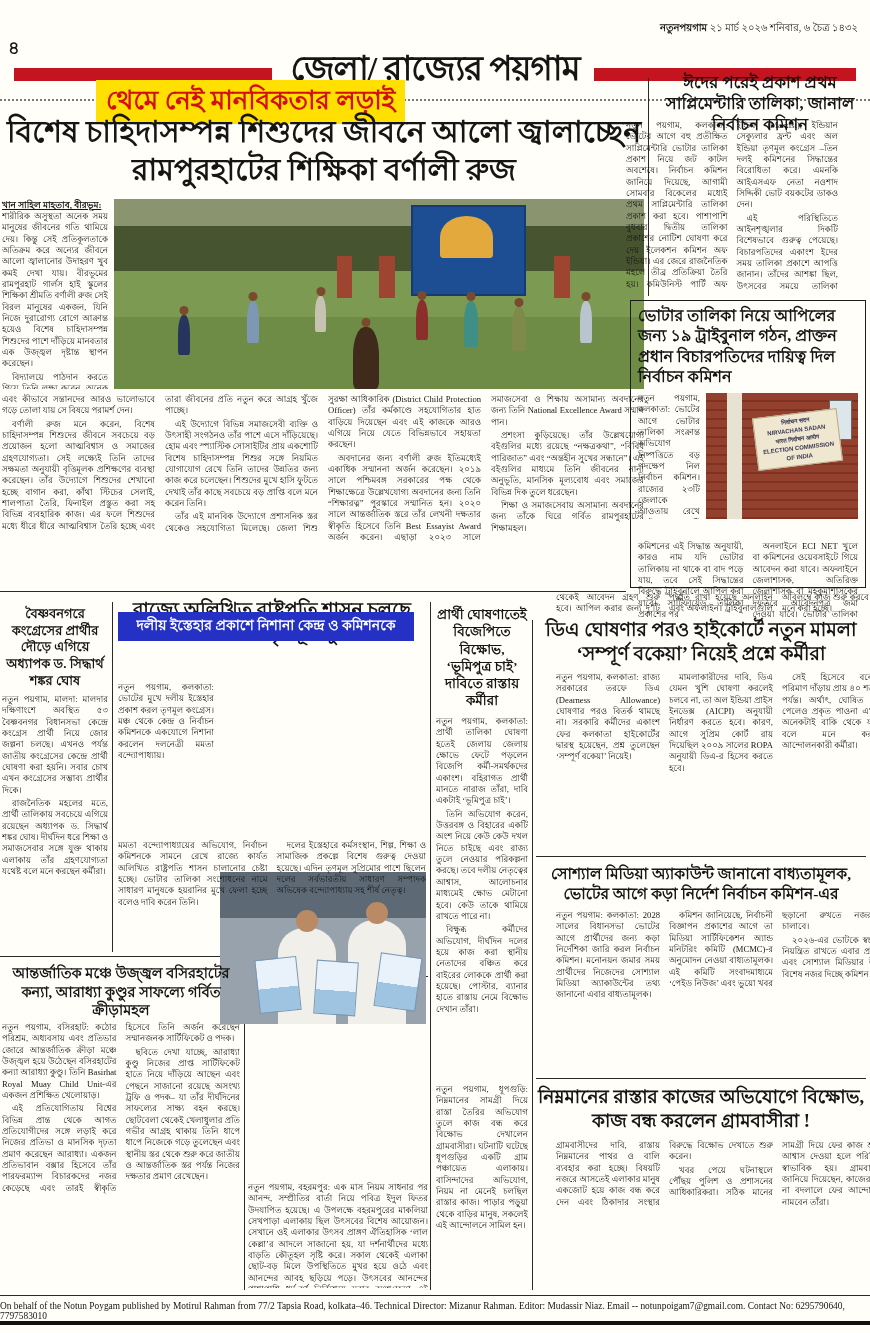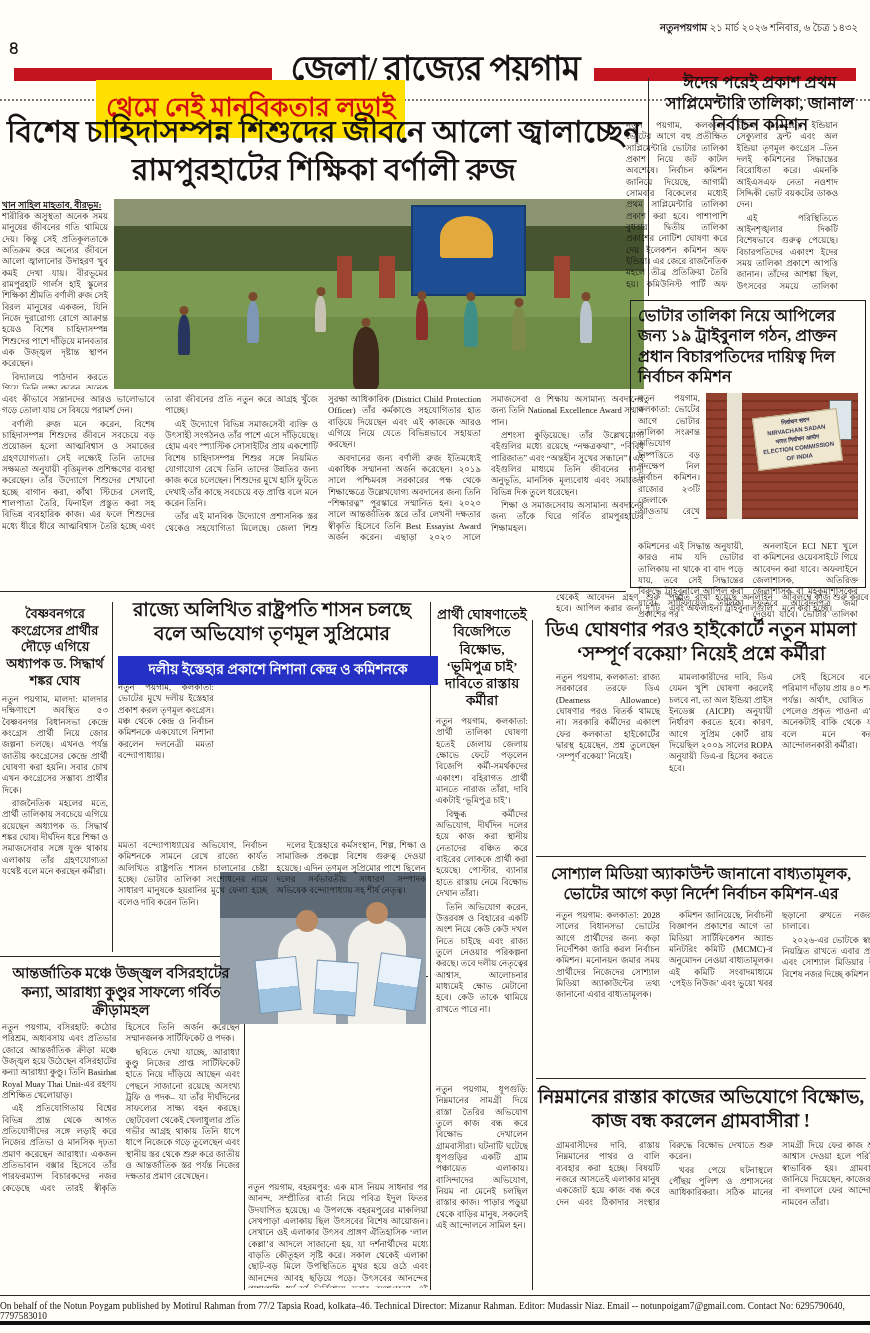--- a/index.html
+++ b/index.html
@@ -33,21 +33,21 @@
                       width:22px;height:22px;border-radius:50%;background:#b98a63;}
   .tmcp .book{position:absolute;width:40px;height:52px;background:linear-gradient(#e9f2fa 0 55%,#9ec4e2 55% 100%);border:1px solid #7899b5;}
   
   .ecip{background:repeating-linear-gradient(#93402f 0 7px,#7e3322 7px 9px);}
   .ecip .pillar{position:absolute;left:14%;top:0;width:10%;height:100%;background:#e8e2d2;}
   .ecip .sign{position:absolute;left:32%;top:16%;width:52%;padding:3px 2px;background:#efe7cf;
               transform:rotate(-7deg);text-align:center;border:1px solid #b9ab88;}
   .ecip .sign div{font-size:6px;font-weight:bold;color:#3a3a58;line-height:1.5;font-family:"Liberation Sans",sans-serif;}
   .ecip .win{position:absolute;right:4%;top:6%;width:14%;height:30%;background:#dde6ea;border:1px solid #666;}
   
-  .kicker{background:#ffe000;color:#d40f12;font-weight:bold;font-size:26px;text-align:center;padding:7px 10px;}
+  .kicker{background:#ffe000;color:#d40f12;font-weight:bold;font-size:26px;text-align:center;padding:0 10px;}
   .bluestrip{background:#2431c4;color:#fff;font-weight:bold;font-size:14px;text-align:center;padding:2px 0 3px;}
   .boxed{border:1.3px solid #1c1c1c;box-sizing:border-box;padding:5px 7px;}
   .byline{font-weight:bold;font-size:9px;}
   .footer-txt{font-size:9.4px;text-align:left;font-family:"Liberation Serif",serif;}
 </style>
 </head>
 <body>
 
 <div id="page">
 
@@ -138,60 +138,60 @@
   <div class="rule-h" style="left:248px;top:976px;width:180px;"></div>
   <div class="rule-v" style="left:244px;top:962px;height:328px;"></div>
 
   <div class="abs hl" style="left:2px;top:606px;width:106px;font-size:13px;">বৈষ্ণবনগরে কংগ্রেসের প্রার্থীর দৌড়ে এগিয়ে অধ্যাপক ড. সিদ্ধার্থ শঙ্কর ঘোষ</div>
   <div class="abs body-txt" style="left:2px;top:694px;width:106px;height:256px;">
     <p class="noind">নতুন পয়গাম, মালদা: মালদার দক্ষিণাংশে অবস্থিত ৫৩ বৈষ্ণবনগর বিধানসভা কেন্দ্রে কংগ্রেস প্রার্থী নিয়ে জোর জল্পনা চলছে। এখনও পর্যন্ত জাতীয় কংগ্রেসের কেন্দ্রে প্রার্থী ঘোষণা করা হয়নি। সবার চোখ এখন কংগ্রেসের সম্ভাব্য প্রার্থীর দিকে।</p>
     <p>রাজনৈতিক মহলের মতে, প্রার্থী তালিকায় সবচেয়ে এগিয়ে রয়েছেন অধ্যাপক ড. সিদ্ধার্থ শঙ্কর ঘোষ। দীর্ঘদিন ধরে শিক্ষা ও সমাজসেবার সঙ্গে যুক্ত থাকায় এলাকায় তাঁর গ্রহণযোগ্যতা যথেষ্ট বলে মনে করছেন কর্মীরা।</p>
   </div>
 
   <div class="abs hl" style="left:118px;top:598px;width:308px;font-size:19px;">রাজ্যে অলিখিত রাষ্ট্রপতি শাসন চলছে বলে অভিযোগ তৃণমূল সুপ্রিমোর</div>
-  <div class="abs bluestrip" style="left:118px;top:656px;width:320px;">দলীয় ইস্তেহার প্রকাশে নিশানা কেন্দ্র ও কমিশনকে</div>
+  <div class="abs bluestrip" style="left:118px;top:612px;width:296px;">দলীয় ইস্তেহার প্রকাশে নিশানা কেন্দ্র ও কমিশনকে</div>
   <div class="abs body-txt" style="left:118px;top:682px;width:96px;height:152px;">
     <p class="noind">নতুন পয়গাম, কলকাতা: ভোটের মুখে দলীয় ইস্তেহার প্রকাশ করল তৃণমূল কংগ্রেস। মঞ্চ থেকে কেন্দ্র ও নির্বাচন কমিশনকে একযোগে নিশানা করলেন দলনেত্রী মমতা বন্দ্যোপাধ্যায়।</p>
   </div>
   <div class="abs photo tmcp" style="left:220px;top:682px;width:206px;height:152px;">
     <div class="pers" style="left:28%;"></div>
     <div class="pers" style="left:62%;height:104px;"></div>
     <div class="book" style="left:18%;bottom:8%;transform:rotate(-6deg);"></div>
     <div class="book" style="left:46%;bottom:6%;transform:rotate(4deg);"></div>
     <div class="book" style="left:76%;bottom:10%;transform:rotate(8deg);"></div>
   </div>
   <div class="abs body-txt cols2" style="left:118px;top:840px;width:308px;height:132px;">
     <p class="noind">মমতা বন্দ্যোপাধ্যায়ের অভিযোগ, নির্বাচন কমিশনকে সামনে রেখে রাজ্যে কার্যত অলিখিত রাষ্ট্রপতি শাসন চালানোর চেষ্টা হচ্ছে। ভোটার তালিকা সংশোধনের নামে সাধারণ মানুষকে হয়রানির মুখে ফেলা হচ্ছে বলেও দাবি করেন তিনি।</p>
     <p>দলের ইস্তেহারে কর্মসংস্থান, শিল্প, শিক্ষা ও সামাজিক প্রকল্পে বিশেষ গুরুত্ব দেওয়া হয়েছে। এদিন তৃণমূল সুপ্রিমোর পাশে ছিলেন দলের সর্বভারতীয় সাধারণ সম্পাদক অভিষেক বন্দ্যোপাধ্যায় সহ শীর্ষ নেতৃত্ব।</p>
   </div>
 
   <div class="abs hl" style="left:436px;top:606px;width:92px;font-size:13.5px;">প্রার্থী ঘোষণাতেই বিজেপিতে বিক্ষোভ, ‘ভূমিপুত্র চাই’ দাবিতে রাস্তায় কর্মীরা</div>
   <div class="abs body-txt" style="left:436px;top:716px;width:92px;height:356px;">
     <p class="noind">নতুন পয়গাম, কলকাতা: প্রার্থী তালিকা ঘোষণা হতেই জেলায় জেলায় ক্ষোভে ফেটে পড়লেন বিজেপি কর্মী-সমর্থকদের একাংশ। বহিরাগত প্রার্থী মানতে নারাজ তাঁরা, দাবি একটাই ‘ভূমিপুত্র চাই’।</p>
+    <p>তিনি অভিযোগ করেন, উত্তরবঙ্গ ও বিহারের একটি অংশ নিয়ে কেউ কেউ দখল নিতে চাইছে এবং রাজ্য তুলে নেওয়ার পরিকল্পনা করছে। তবে দলীয় নেতৃত্বের আশ্বাস, আলোচনার মাধ্যমেই ক্ষোভ মেটানো হবে। কেউ তাকে থামিয়ে রাখতে পারে না।</p>
     <p>বিক্ষুব্ধ কর্মীদের অভিযোগ, দীর্ঘদিন দলের হয়ে কাজ করা স্থানীয় নেতাদের বঞ্চিত করে বাইরের লোককে প্রার্থী করা হয়েছে। পোস্টার, ব্যানার হাতে রাস্তায় নেমে বিক্ষোভ দেখান তাঁরা।</p>
-    <p>তিনি অভিযোগ করেন, উত্তরবঙ্গ ও বিহারের একটি অংশ নিয়ে কেউ কেউ দখল নিতে চাইছে এবং রাজ্য তুলে নেওয়ার পরিকল্পনা করছে। তবে দলীয় নেতৃত্বের আশ্বাস, আলোচনার মাধ্যমেই ক্ষোভ মেটানো হবে। কেউ তাকে থামিয়ে রাখতে পারে না।</p>
   </div>
 
   <div class="abs hl" style="left:536px;top:618px;width:330px;font-size:19px;">ডিএ ঘোষণার পরও হাইকোর্টে নতুন মামলা ‘সম্পূর্ণ বকেয়া’ নিয়েই প্রশ্নে কর্মীরা</div>
   <div class="abs body-txt cols3" style="left:536px;top:672px;width:330px;height:180px;">
     <p class="noind">নতুন পয়গাম, কলকাতা: রাজ্য সরকারের তরফে ডিএ (Dearness Allowance) ঘোষণার পরও বিতর্ক থামছে না। সরকারি কর্মীদের একাংশ ফের কলকাতা হাইকোর্টের দ্বারস্থ হয়েছেন, প্রশ্ন তুলেছেন ‘সম্পূর্ণ বকেয়া’ নিয়েই।</p>
     <p>মামলাকারীদের দাবি, ডিএ যেমন খুশি ঘোষণা করলেই চলবে না, তা অল ইন্ডিয়া প্রাইস ইনডেক্স (AICPI) অনুযায়ী নির্ধারণ করতে হবে। কারণ, আগে সুপ্রিম কোর্ট রায় দিয়েছিল ২০০৯ সালের ROPA অনুযায়ী ডিএ-র হিসেব করতে হবে।</p>
     <p>সেই হিসেবে বকেয়ার পরিমাণ দাঁড়ায় প্রায় ৪০ শতাংশ পর্যন্ত। অর্থাৎ, ঘোষিত ডিএ পেলেও প্রকৃত পাওনা এখনও অনেকটাই বাকি থেকে যাচ্ছে বলে মনে করছেন আন্দোলনকারী কর্মীরা।</p>
   </div>
 
   <div class="abs hl" style="left:536px;top:864px;width:330px;font-size:15.5px;">সোশ্যাল মিডিয়া অ্যাকাউন্ট জানানো বাধ্যতামূলক, ভোটের আগে কড়া নির্দেশ নির্বাচন কমিশন-এর</div>
   <div class="abs body-txt cols3" style="left:536px;top:910px;width:330px;height:164px;">
     <p class="noind">নতুন পয়গাম: কলকাতা: 2028 সালের বিধানসভা ভোটের আগে প্রার্থীদের জন্য কড়া নির্দেশিকা জারি করল নির্বাচন কমিশন। মনোনয়ন জমার সময় প্রার্থীদের নিজেদের সোশ্যাল মিডিয়া অ্যাকাউন্টের তথ্য জানানো এবার বাধ্যতামূলক।</p>
     <p>কমিশন জানিয়েছে, নির্বাচনী বিজ্ঞাপন প্রকাশের আগে তা মিডিয়া সার্টিফিকেশন অ্যান্ড মনিটরিং কমিটি (MCMC)-র অনুমোদন নেওয়া বাধ্যতামূলক। এই কমিটি সংবাদমাধ্যমে ‘পেইড নিউজ’ এবং ভুয়ো খবর ছড়ানো রুখতে নজরদারি চালাবে।</p>
     <p>২০২৬-এর ভোটকে স্বচ্ছ ও নিয়ন্ত্রিত রাখতে এবার প্রযুক্তি এবং সোশ্যাল মিডিয়ার উপর বিশেষ নজর দিচ্ছে কমিশন।</p>
   </div>
 
   <div class="abs hl" style="left:2px;top:964px;width:238px;font-size:14.5px;">আন্তর্জাতিক মঞ্চে উজ্জ্বল বসিরহাটের কন্যা, আরাধ্যা কুণ্ডুর সাফল্যে গর্বিত ক্রীড়ামহল</div>
   <div class="abs body-txt cols2" style="left:2px;top:1022px;width:238px;height:266px;">
-    <p class="noind">নতুন পয়গাম, বসিরহাট: কঠোর পরিশ্রম, অধ্যবসায় এবং প্রতিভার জোরে আন্তর্জাতিক ক্রীড়া মঞ্চে উজ্জ্বল হয়ে উঠেছেন বসিরহাটের কন্যা আরাধ্যা কুণ্ডু। তিনি Basirhat Royal Muay Thai Unit-এর রহণয প্রশিক্ষিত খেলোয়াড়।</p>
+    <p class="noind">নতুন পয়গাম, বসিরহাট: কঠোর পরিশ্রম, অধ্যবসায় এবং প্রতিভার জোরে আন্তর্জাতিক ক্রীড়া মঞ্চে উজ্জ্বল হয়ে উঠেছেন বসিরহাটের কন্যা আরাধ্যা কুণ্ডু। তিনি Basirhat Royal Muay Child Unit-এর একজন প্রশিক্ষিত খেলোয়াড়।</p>
     <p>এই প্রতিযোগিতায় বিশ্বের বিভিন্ন প্রান্ত থেকে আগত প্রতিযোগীদের সঙ্গে লড়াই করে নিজের প্রতিভা ও মানসিক দৃঢ়তা প্রমাণ করেছেন আরাধ্যা। একজন প্রতিভাবান বক্সার হিসেবে তাঁর পারফরম্যান্স বিচারকদের নজর কেড়েছে এবং তারই স্বীকৃতি হিসেবে তিনি অর্জন করেছেন সম্মানজনক সার্টিফিকেট ও পদক।</p>
     <p>ছবিতে দেখা যাচ্ছে, আরাধ্যা কুণ্ডু নিজের প্রাপ্ত সার্টিফিকেট হাতে নিয়ে দাঁড়িয়ে আছেন এবং পেছনে সাজানো রয়েছে অসংখ্য ট্রফি ও পদক– যা তাঁর দীর্ঘদিনের সাফল্যের সাক্ষ্য বহন করছে। ছোটবেলা থেকেই খেলাধুলার প্রতি গভীর আগ্রহ থাকায় তিনি ধাপে ধাপে নিজেকে গড়ে তুলেছেন এবং স্থানীয় স্তর থেকে শুরু করে জাতীয় ও আন্তর্জাতিক স্তর পর্যন্ত নিজের দক্ষতার প্রমাণ রেখেছেন।</p>
   </div>
 
 
   <div class="abs body-txt" style="left:248px;top:1182px;width:180px;height:106px;">
     <p class="noind">নতুন পয়গাম, বহরমপুর: এক মাস নিয়ম সাধনার পর আনন্দ, সম্প্রীতির বার্তা নিয়ে পবিত্র ইদুল ফিতর উদযাপিত হয়েছে। এ উপলক্ষে বহরমপুরের মাকলিয়া সেখপাড়া এলাকায় ছিল উৎসবের বিশেষ আয়োজন। সেখানে ওই এলাকার উৎসব প্রাঙ্গণ ঐতিহাসিক ‘লাল কেল্লা’র আদলে সাজানো হয়, যা দর্শনার্থীদের মধ্যে বাড়তি কৌতূহল সৃষ্টি করে। সকাল থেকেই এলাকা ছোট-বড় মিলে উপস্থিতিতে মুখর হয়ে ওঠে এবং আনন্দের আবহ ছড়িয়ে পড়ে। উৎসবের আনন্দের পাশাপাশি ধর্ম-বর্ণ নির্বিশেষে সবার অংশগ্রহণে এই আয়োজন ভ্রাতৃত্ব ও সম্প্রীতির বন্ধন দৃঢ় করার বার্তা বহন করে।</p>
   </div>
 
   <div class="abs body-txt" style="left:436px;top:1084px;width:92px;height:204px;">

